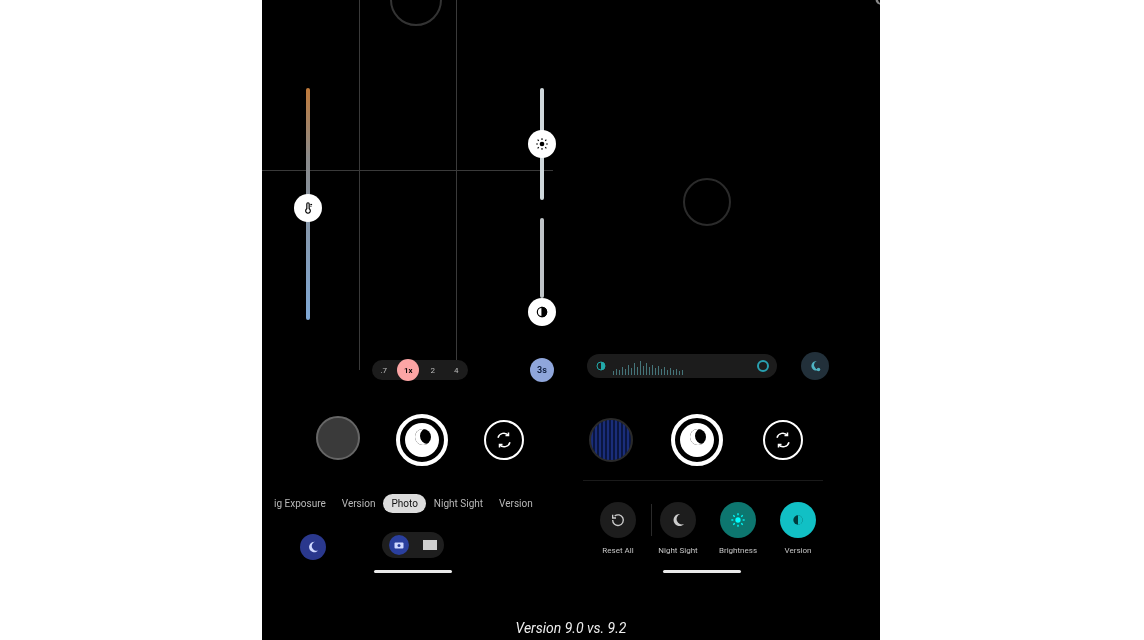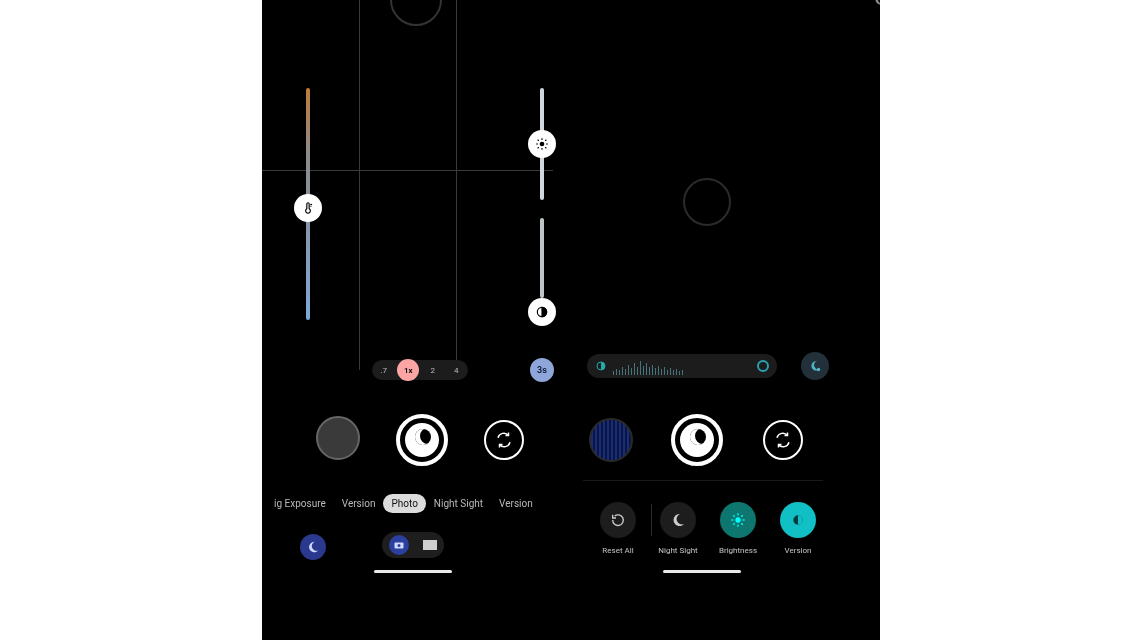--- a/index.html
+++ b/index.html
@@ -326,15 +326,16 @@
                 <path d="M12 5a7 7 0 0 1 0 14z" fill="#11c0c5"></path>
               </svg>
           </div>
           <div class="lbl">Version</div>
         </div>
       </div>
 
       <div class="home-ind-r"></div>
     </div>
 
+    <div class="caption">Version 9.0 vs. 9.2</div>
 
   </div>
 </div>
 
 </body></html>

